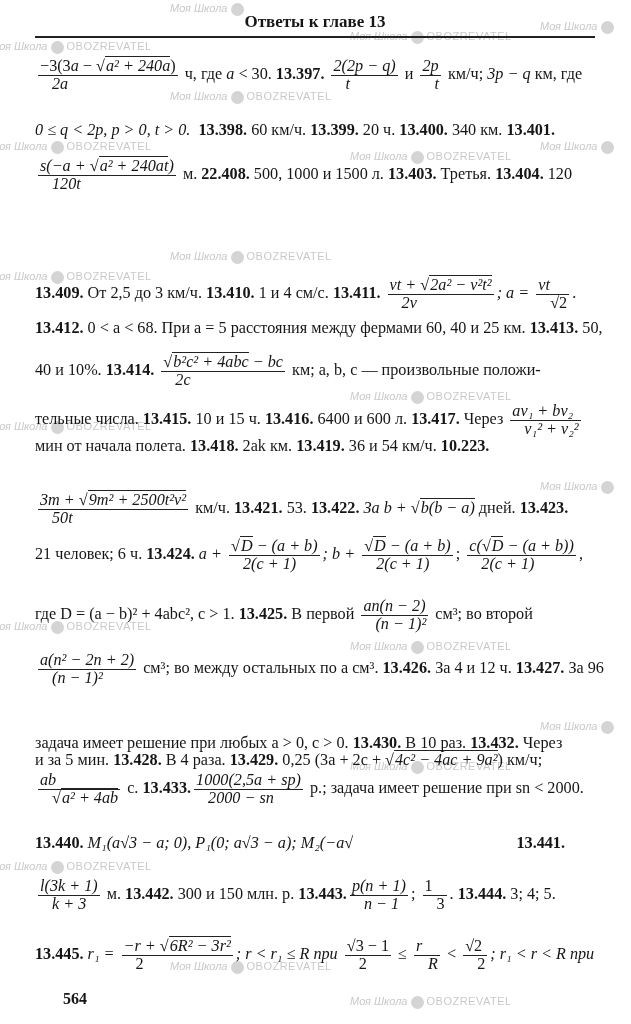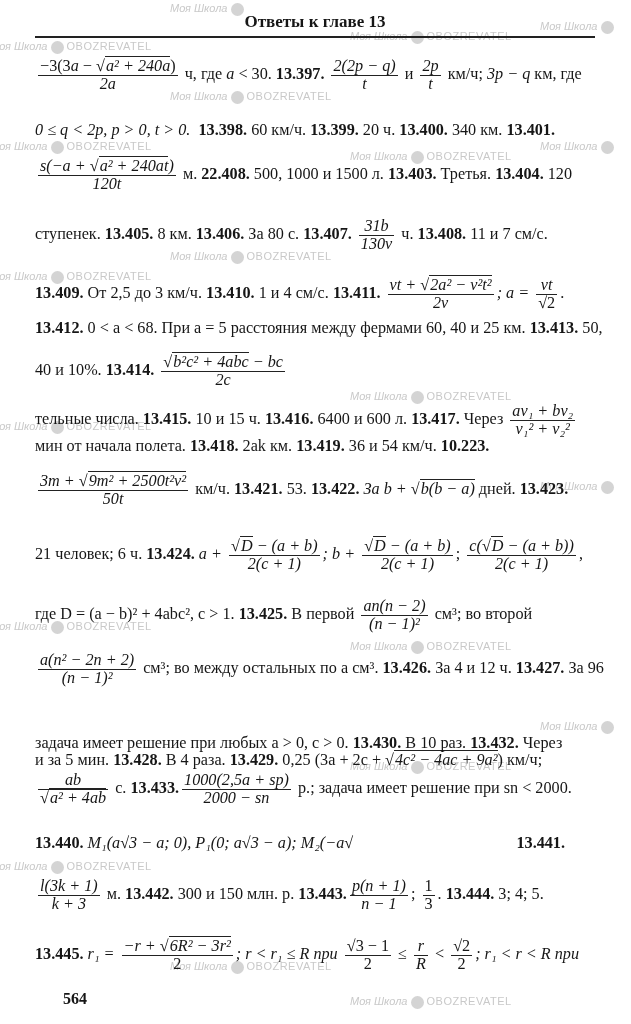--- a/index.html
+++ b/index.html
@@ -5,23 +5,23 @@
   html, body { margin:0; padding:0; background:#ffffff; }
   body { width:631px; height:1024px; position:relative; overflow:hidden;
          font-family:"Liberation Serif","DejaVu Serif",serif; color:#161616; }
   .page { position:absolute; left:0; top:0; width:631px; height:1024px; }
   .header { position:absolute; left:35px; top:10px; width:560px; height:26px; text-align:center;
             font-weight:bold; font-size:17px; line-height:24px; }
   .header-rule { position:absolute; left:35px; top:36px; width:560px; height:2px; background:#222; }
   .line { position:absolute; left:35px; width:565px; font-size:16.2px; white-space:nowrap; line-height:20px; }
   .b { font-weight:bold; }
   .i { font-style:italic; }
-  .frac { display:inline-block; vertical-align:middle; text-align:center; margin:0 3px; line-height:17px; }
+  .frac { display:inline-block; vertical-align:middle; text-align:left; margin:0 3px; line-height:17px; }
   .frac .num { display:block; border-bottom:1px solid #222; padding:0 2px; }
-  .frac .den { display:block; padding:0 2px; }
+  .frac .den { display:block; padding:0 2px;margin-left:12px; }
   .sqrt { border-top:1px solid #222; padding-left:1px; }
   .pagenum { position:absolute; left:35px; top:990px; font-weight:bold; font-size:16px;margin-left:28px; }
   .wm { position:absolute; font-family:"Liberation Sans",sans-serif; font-size:11px; color:#c9c9c9; white-space:nowrap; font-style:italic; }
   .wm .logo { display:inline-block; width:13px; height:13px; border-radius:50%; background:#d4d4d4; vertical-align:middle; margin:0 3px; }
   .wm .brand { font-style:normal; letter-spacing:0.5px; }
   .right { position:absolute; right:35px; }
 </style>
 </head>
 <body>
 
@@ -61,49 +61,45 @@
 
   <div class="line" style="top:120px">
     <span class="i">0 ≤ q &lt; 2p, p &gt; 0, t &gt; 0.</span>&nbsp;
     <span class="b">13.398.</span><span> 60 км/ч. </span><span class="b">13.399.</span><span> 20 ч. </span><span class="b">13.400.</span><span> 340 км. </span><span class="b">13.401.</span>
   </div>
 
   <div class="line" style="top:158px">
     <span class="frac"><span class="num i"><span>s(−a + </span>√<span class="sqrt">a² + 240at</span><span>)</span></span><span class="den i">120t</span></span><span> м. </span><span class="b">22.408.</span><span> 500, 1000 и 1500 л. </span><span class="b">13.403.</span><span> Третья. </span><span class="b">13.404.</span><span> 120</span>
   </div>
 
-  <div class="line" style="top:218px">
-    <span>ступенек. </span><span class="b">13.405.</span><span> 8 км. </span><span class="b">13.406.</span><span> За 80 с. </span><span class="b">13.407.</span>
-    <span class="frac"><span class="num i">31b</span><span class="den i">130v</span></span><span> ч. </span><span class="b">13.408.</span><span> 11 и 7 см/с.</span>
-  </div>
 
   <div class="line" style="top:277px">
     <span class="b">13.409.</span><span> От 2,5 до 3 км/ч. </span><span class="b">13.410.</span><span> 1 и 4 см/с. </span><span class="b">13.411.</span>
     <span class="frac"><span class="num i"><span>vt + </span>√<span class="sqrt">2a² − v²t²</span></span><span class="den i">2v</span></span><span class="i">; a = </span><span class="frac"><span class="num i">vt</span><span class="den">√2</span></span><span>.</span>
   </div>
 
   <div class="line" style="top:318px">
     <span class="b">13.412.</span><span> 0 &lt; a &lt; 68. При a = 5 расстояния между фермами 60, 40 и 25 км. </span><span class="b">13.413.</span><span> 50,</span>
   </div>
 
   <div class="line" style="top:354px">
     <span>40 и 10%. </span><span class="b">13.414.</span>
-    <span class="frac"><span class="num i">√<span class="sqrt">b²c² + 4abc</span><span> − bc</span></span><span class="den i">2c</span></span>
+    <span class="frac"><span class="num i">√<span class="sqrt">b²c² + 4abc</span><span> − bc</span></span><span class="den i">2c</span></span><span> км; a, b, c — произвольные положи-</span>
   </div>
 
   <div class="line" style="top:403px">
     <span>тельные числа. </span><span class="b">13.415.</span><span> 10 и 15 ч. </span><span class="b">13.416.</span><span> 6400 и 600 л. </span><span class="b">13.417.</span><span> Через </span>
     <span class="frac"><span class="num i">av₁ + bv₂</span><span class="den i">v₁² + v₂²</span></span>
   </div>
 
   <div class="line" style="top:436px">
     <span>мин от начала полета. </span><span class="b">13.418.</span><span> 2ak км. </span><span class="b">13.419.</span><span> 36 и 54 км/ч. </span><span class="b">10.223.</span>
   </div>
 
-  <div class="line" style="top:473px">
+  <div class="line" style="top:492px">
     <span class="frac"><span class="num i"><span>3m + </span>√<span class="sqrt">9m² + 2500t²v²</span></span><span class="den i">50t</span></span><span> км/ч. </span><span class="b">13.421.</span><span> 53. </span><span class="b">13.422.</span><span class="i"> За b + </span>√<span class="sqrt i">b(b − a)</span><span> дней. </span><span class="b">13.423.</span>
   </div>
 
   <div class="line" style="top:538px">
     <span>21 человек; 6 ч. </span><span class="b">13.424.</span><span class="i"> a + </span><span class="frac"><span class="num i">√<span class="sqrt">D</span><span> − (a + b)</span></span><span class="den i">2(c + 1)</span></span><span class="i">;  b + </span><span class="frac"><span class="num i">√<span class="sqrt">D</span><span> − (a + b)</span></span><span class="den i">2(c + 1)</span></span><span>;  </span><span class="frac"><span class="num i"><span>c(</span>√<span class="sqrt">D</span><span> − (a + b))</span></span><span class="den i">2(c + 1)</span></span><span>,</span>
   </div>
 
   <div class="line" style="top:598px">
     <span>где  D = (a − b)² + 4abc², c &gt; 1. </span><span class="b">13.425.</span><span> В первой </span><span class="frac"><span class="num i">an(n − 2)</span><span class="den i">(n − 1)²</span></span><span> см³; во второй</span>
   </div>

